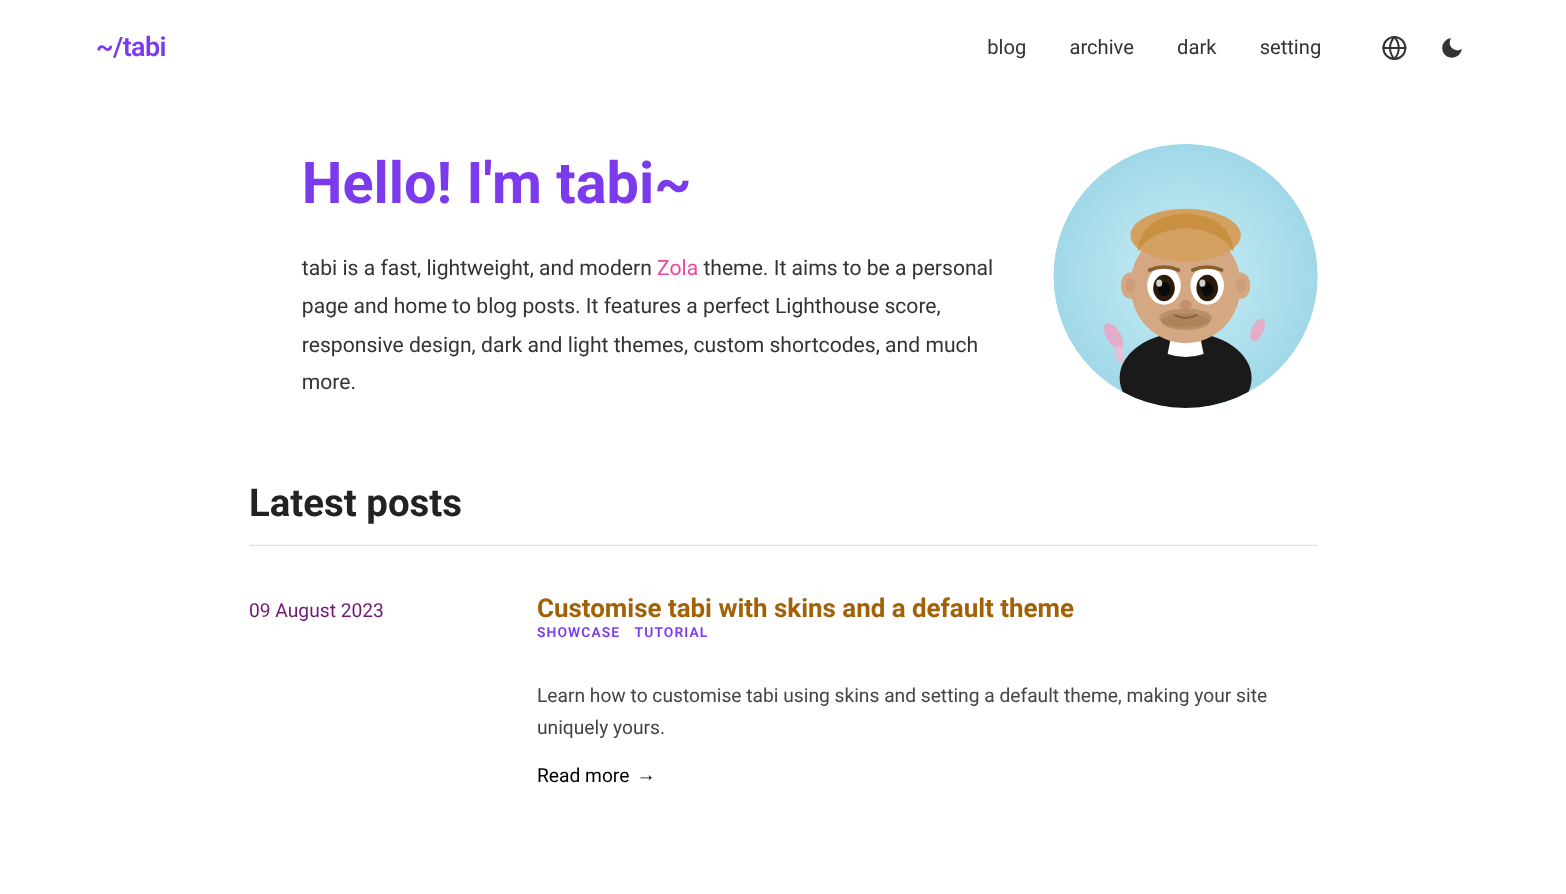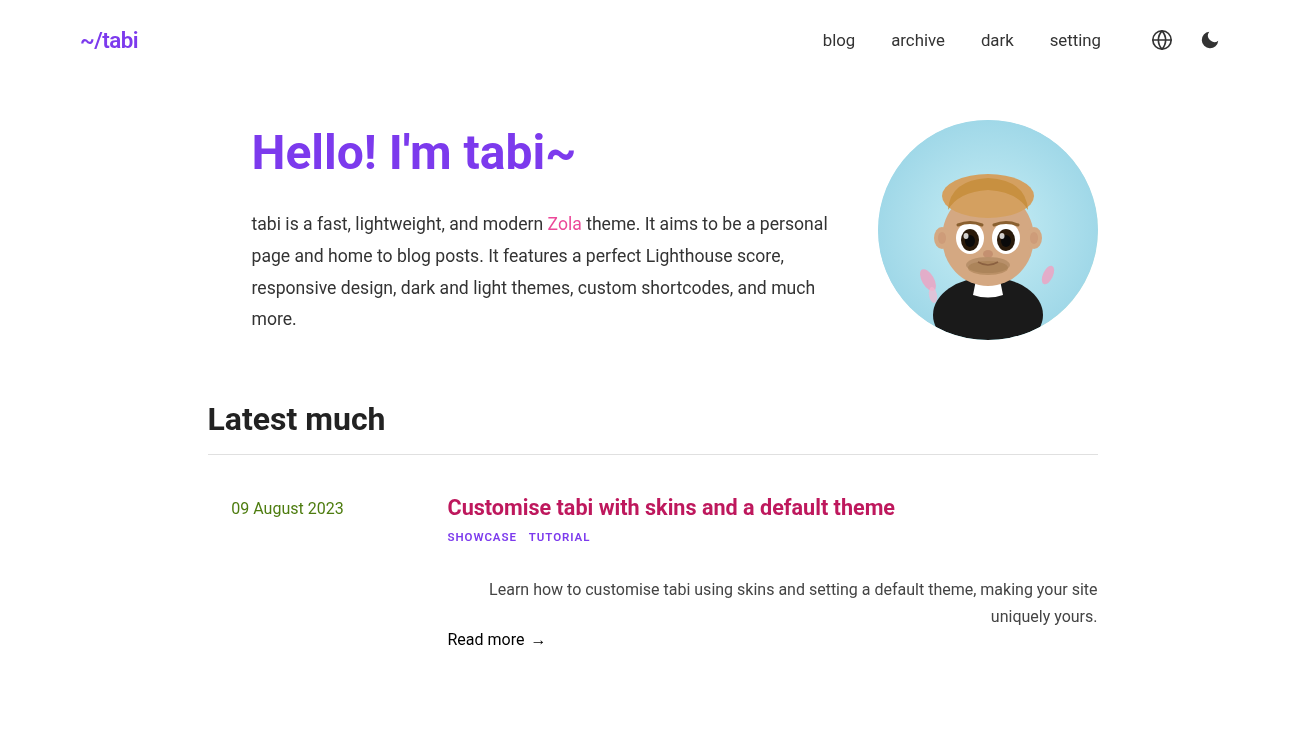--- a/index.html
+++ b/index.html
@@ -146,56 +146,54 @@
 
     
     .post-item {
       display: flex;
       gap: 80px;
       margin-bottom: 40px;
     }
 
     .post-date {
       font-size: 1rem;
-      color: #4d7c0f;
+      color: #701a75;
       min-width: 160px;
       padding-top: 4px;
-      text-align: center;
     }
 
     .post-content {
       flex: 1;
     }
 
     .post-title {
       font-size: 1.35rem;
       font-weight: 700;
-      color: #be185d;
-      margin-bottom: 10px;
+      color: #a16207;
     }
 
     .post-tags {
       display: flex;
       gap: 12px;
       margin-bottom: 32px;
     }
 
     .post-tag {
       font-size: 0.72rem;
       font-weight: 600;
       color: #7c3aed;
       letter-spacing: 0.08em;
       text-transform: uppercase;
     }
 
     .post-excerpt {
       font-size: 1rem;
       color: #444444;
       line-height: 1.7;
-      text-align: right;
+      margin-bottom: 16px;
     }
 
     .read-more {
       display: inline-flex;
       align-items: center;
       gap: 6px;
       color: #000000;
       text-decoration: none;
       font-size: 1rem;
       font-weight: 400;
@@ -307,21 +305,21 @@
 
         <ellipse cx="50" cy="160" rx="6" ry="12" fill="#f0a0c0" opacity="0.8" transform="rotate(-30 50 160)"></ellipse>
         <ellipse cx="170" cy="155" rx="5" ry="10" fill="#f0a0c0" opacity="0.8" transform="rotate(25 170 155)"></ellipse>
         <ellipse cx="55" cy="175" rx="4" ry="8" fill="#f5b8d0" opacity="0.7" transform="rotate(-10 55 175)"></ellipse>
       </svg>
     </div>
   </section>
 
   <section class="latest-posts">
     <div class="latest-posts-header">
-      <h2>Latest much</h2>
+      <h2>Latest posts</h2>
     </div>
     <hr class="divider">
 
     <div id="posts-container">
         <div class="post-item">
       <div class="post-date">09 August 2023</div>
       <div class="post-content">
         <h3 class="post-title">Customise tabi with skins and a default theme</h3>
         <div class="post-tags">
               <span class="post-tag">SHOWCASE</span>

